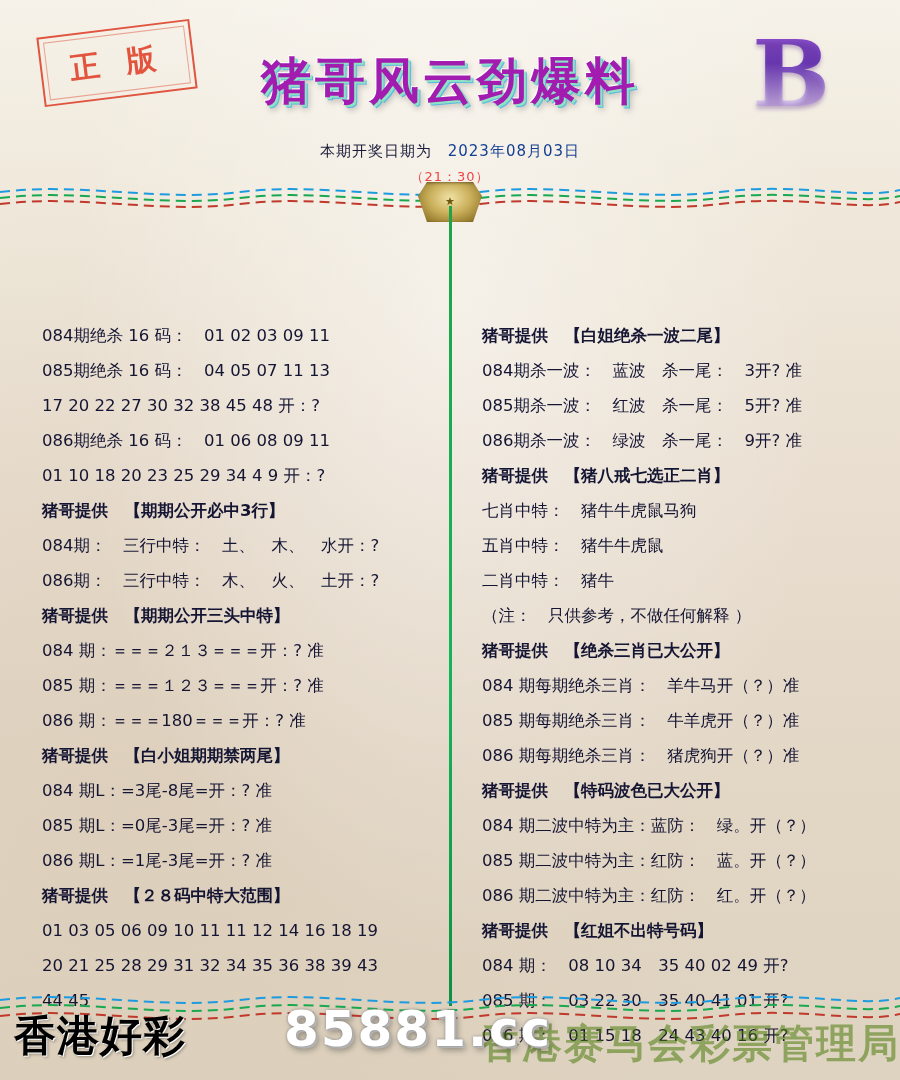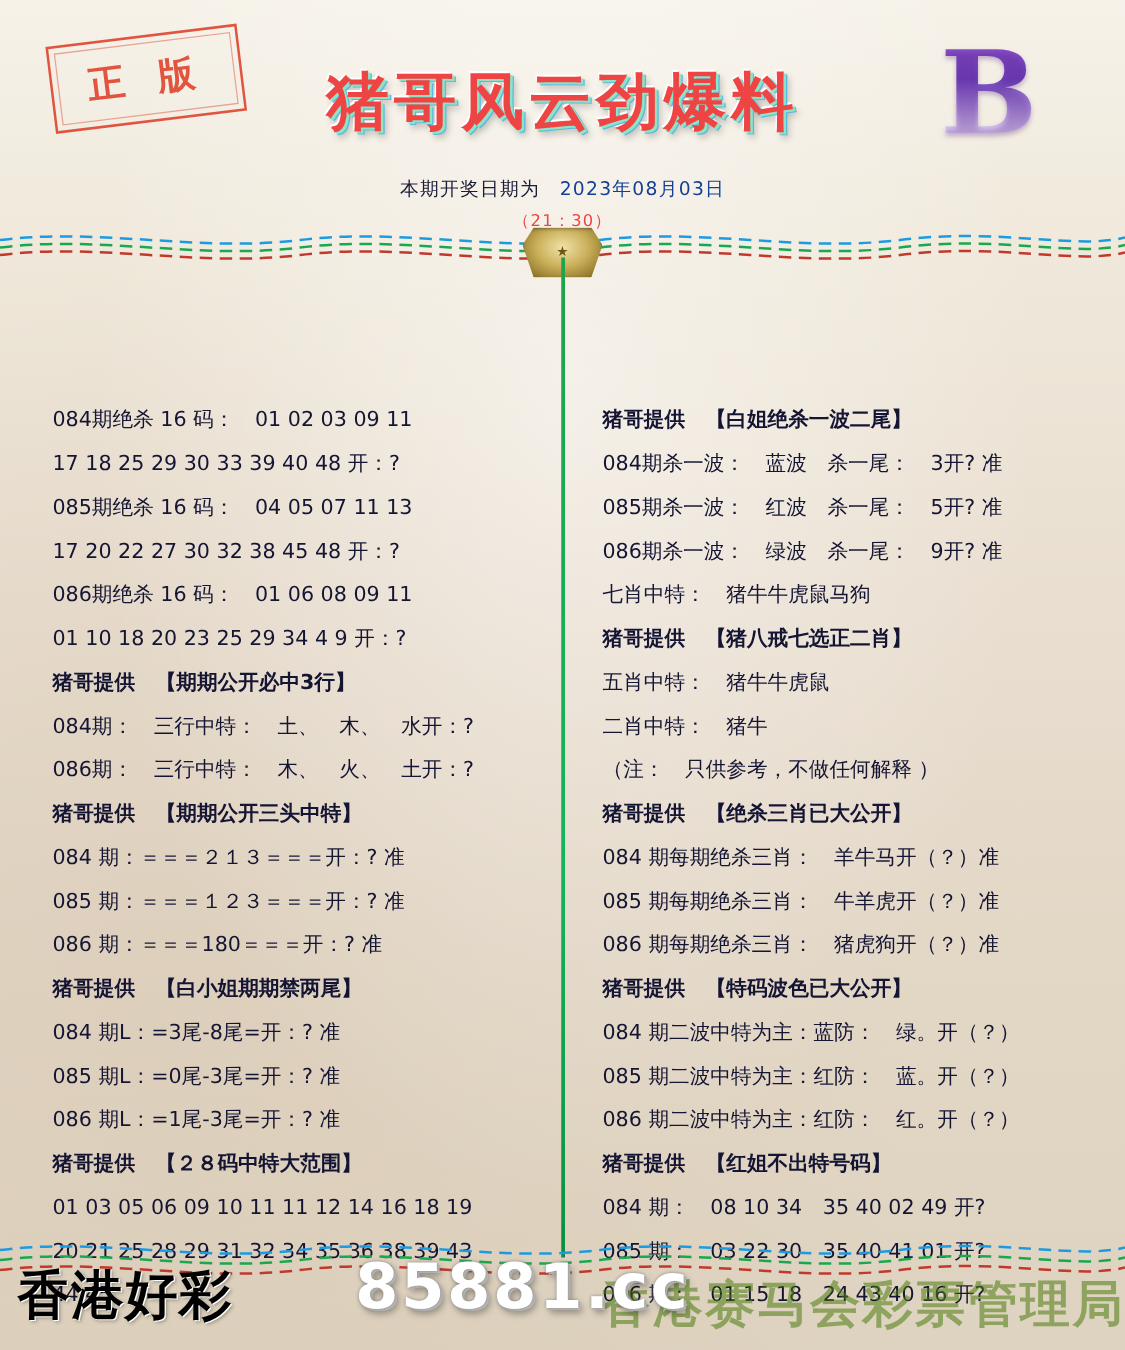--- a/index.html
+++ b/index.html
@@ -24,21 +24,21 @@
     color:#e2543e;font-size:30px;font-weight:bold;letter-spacing:8px;
     font-family:"DejaVu Sans","Liberation Sans",sans-serif;
   }
   .stamp:after{
     content:"";position:absolute;left:4px;top:4px;right:4px;bottom:4px;
     border:1px solid rgba(224,85,63,.5);
   }
   .title{
     position:absolute;left:200px;top:48px;width:500px;text-align:center;
     font-size:50px;font-weight:bold;letter-spacing:4px;
-    color:#ef4444;
+    color:#a21caf;
     text-shadow:
       2px 2px 0 #8fe3c4,
       3px 3px 0 #59b9e0,
       -1px -1px 0 #ffffff,
       4px 5px 6px rgba(0,0,0,.25);
     font-family:"DejaVu Sans","Liberation Sans",sans-serif;
   }
   .bigb{
     position:absolute;right:70px;top:20px;
     font-size:92px;font-weight:bold;
@@ -123,21 +123,20 @@
 </svg>
 
 <div class="emblem">
     <span>★</span>
   </div>
 
 <div class="divider"></div>
 
 <div class="col left">
   <div class="row">084期绝杀 16 码：　01  02  03  09  11</div>
-  <div class="row">17  18  25  29  30  33  39  40  48  开：?</div>
   <div class="row">085期绝杀 16 码：　04  05  07  11  13</div>
   <div class="row">17  20  22  27  30  32  38  45  48  开：?</div>
   <div class="row">086期绝杀 16 码：　01 06  08  09  11</div>
   <div class="row">01  10  18  20  23  25  29  34  4 9 开：?</div>
   <div class="row hdr">猪哥提供　【期期公开必中3行】</div>
   <div class="row">084期：　三行中特：　土、　木、　水开：?</div>
   <div class="row">086期：　三行中特：　木、　火、　土开：?</div>
   <div class="row hdr">猪哥提供　【期期公开三头中特】</div>
   <div class="row">084 期：＝＝＝２１３＝＝＝开：?  准</div>
   <div class="row">085 期：＝＝＝１２３＝＝＝开：?  准</div>
@@ -150,22 +149,22 @@
   <div class="row">01 03 05 06 09 10 11 11 12 14 16 18 19</div>
   <div class="row">20 21 25 28 29 31 32 34 35 36 38 39 43</div>
   <div class="row">44 45</div>
 </div>
 
 <div class="col right">
   <div class="row hdr">猪哥提供　【白姐绝杀一波二尾】</div>
   <div class="row">084期杀一波：　蓝波　杀一尾：　3开?  准</div>
   <div class="row">085期杀一波：　红波　杀一尾：　5开?  准</div>
   <div class="row">086期杀一波：　绿波　杀一尾：　9开?  准</div>
+  <div class="row hdr">猪哥提供　【猪八戒七选正二肖】</div>
   <div class="row">七肖中特：　猪牛牛虎鼠马狗</div>
-  <div class="row hdr">猪哥提供　【猪八戒七选正二肖】</div>
   <div class="row">五肖中特：　猪牛牛虎鼠</div>
   <div class="row">二肖中特：　猪牛</div>
   <div class="row">（注：　只供参考，不做任何解释 ）</div>
   <div class="row hdr">猪哥提供　【绝杀三肖已大公开】</div>
   <div class="row">084 期每期绝杀三肖：　羊牛马开（？）准</div>
   <div class="row">085 期每期绝杀三肖：　牛羊虎开（？）准</div>
   <div class="row">086 期每期绝杀三肖：　猪虎狗开（？）准</div>
   <div class="row hdr">猪哥提供　【特码波色已大公开】</div>
   <div class="row">084 期二波中特为主：蓝防：　绿。开（？）</div>
   <div class="row">085 期二波中特为主：红防：　蓝。开（？）</div>

